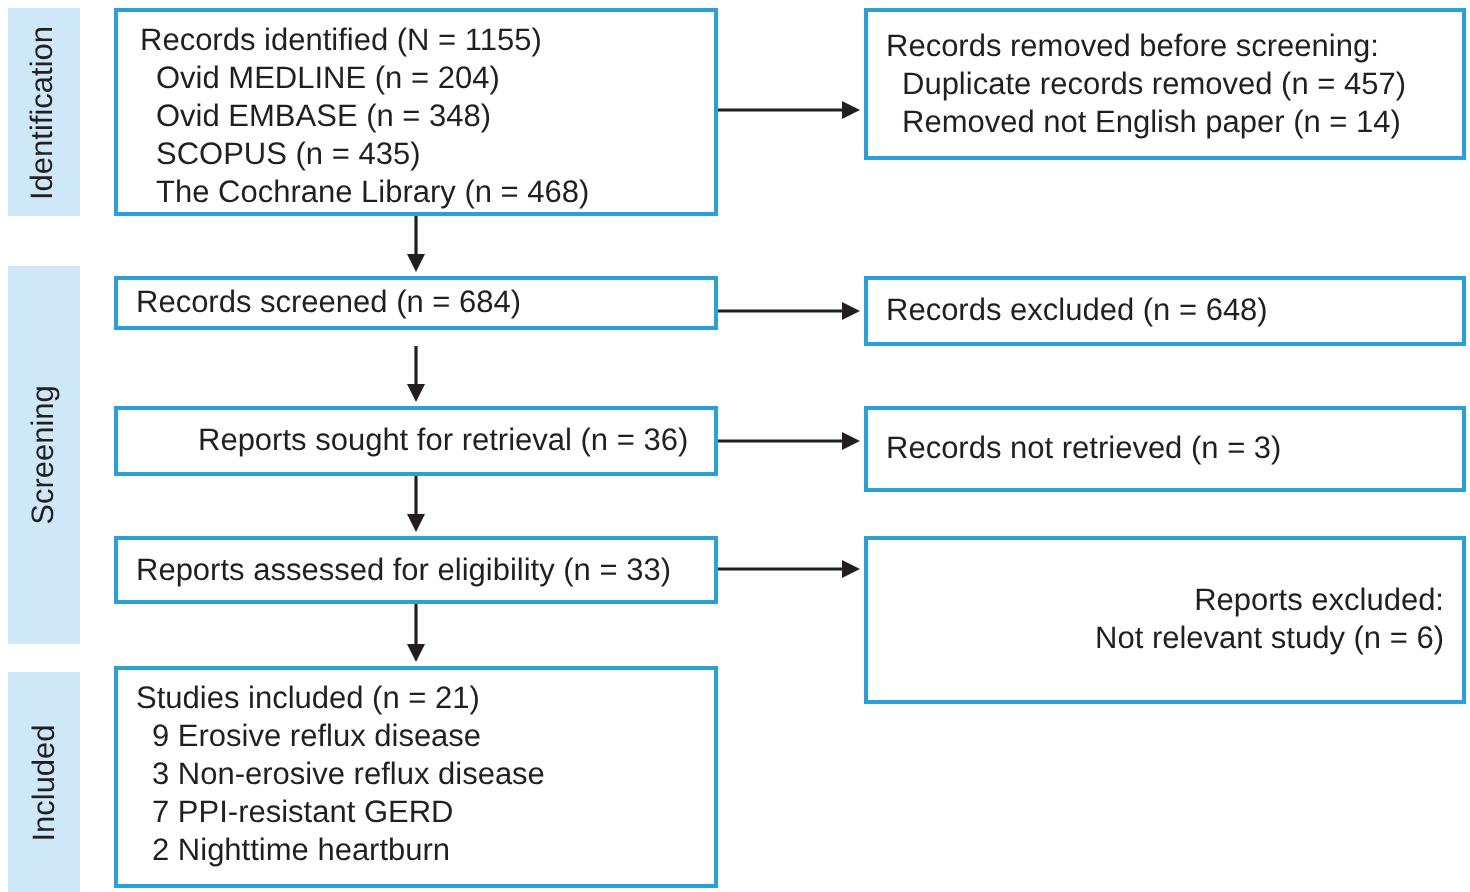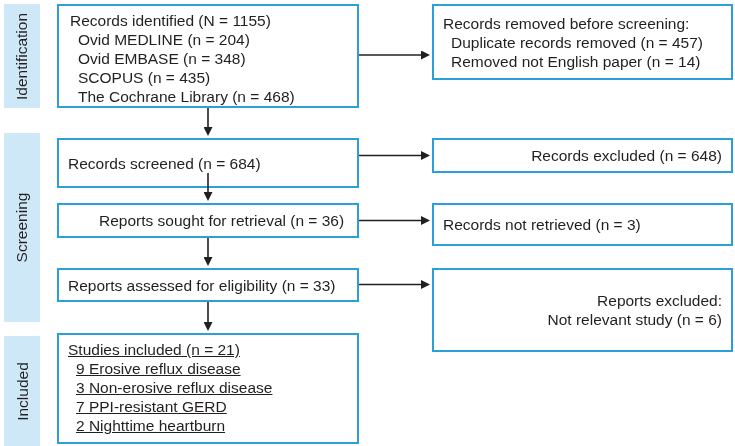--- a/index.html
+++ b/index.html
@@ -78,47 +78,47 @@
   </div>
 
   <div class="flow-box left-col" style="top:4px; height:104px;padding-left:11px;">
     <div class="box-title">Records identified (N = 1155)</div>
     <div class="box-line">Ovid MEDLINE (n = 204)</div>
     <div class="box-line">Ovid EMBASE (n = 348)</div>
     <div class="box-line">SCOPUS (n = 435)</div>
     <div class="box-line">The Cochrane Library (n = 468)</div>
   </div>
 
-  <div class="flow-box left-col v-center" style="top:138px; height:50px;">
+  <div class="flow-box left-col v-center" style="top:138px; height:27px;">
     <div class="box-title">Records screened (n = 684)</div>
   </div>
 
   <div class="flow-box left-col v-center" style="top:203px; height:35px;padding-left:40px;">
     <div class="box-title">Reports sought for retrieval (n = 36)</div>
   </div>
 
   <div class="flow-box left-col v-center" style="top:268px; height:34px;">
     <div class="box-title">Reports assessed for eligibility (n = 33)</div>
   </div>
 
-  <div class="flow-box left-col" style="top:333px; height:111px;text-decoration:underline;">
+  <div class="flow-box left-col" style="top:333px; height:111px;">
     <div class="box-title">Studies included (n = 21)</div>
     <div class="box-line">9 Erosive reflux disease</div>
     <div class="box-line">3 Non-erosive reflux disease</div>
     <div class="box-line">7 PPI-resistant GERD</div>
     <div class="box-line">2 Nighttime heartburn</div>
   </div>
 
   <div class="flow-box right-col v-center" style="top:4px; height:76px;">
     <div class="box-title">Records removed before screening:</div>
     <div class="box-line">Duplicate records removed (n = 457)</div>
     <div class="box-line">Removed not English paper (n = 14)</div>
   </div>
 
-  <div class="flow-box right-col v-center" style="top:138px; height:35px;align-items:flex-end;">
+  <div class="flow-box right-col v-center" style="top:138px; height:35px;">
     <div class="box-title">Records excluded (n = 648)</div>
   </div>
 
   <div class="flow-box right-col v-center" style="top:203px; height:43px;">
     <div class="box-title">Records not retrieved (n = 3)</div>
   </div>
 
   <div class="flow-box right-col v-center" style="top:268px; height:84px;align-items:flex-end;">
     <div class="box-title">Reports excluded:</div>
     <div class="box-line">Not relevant study (n = 6)</div>

